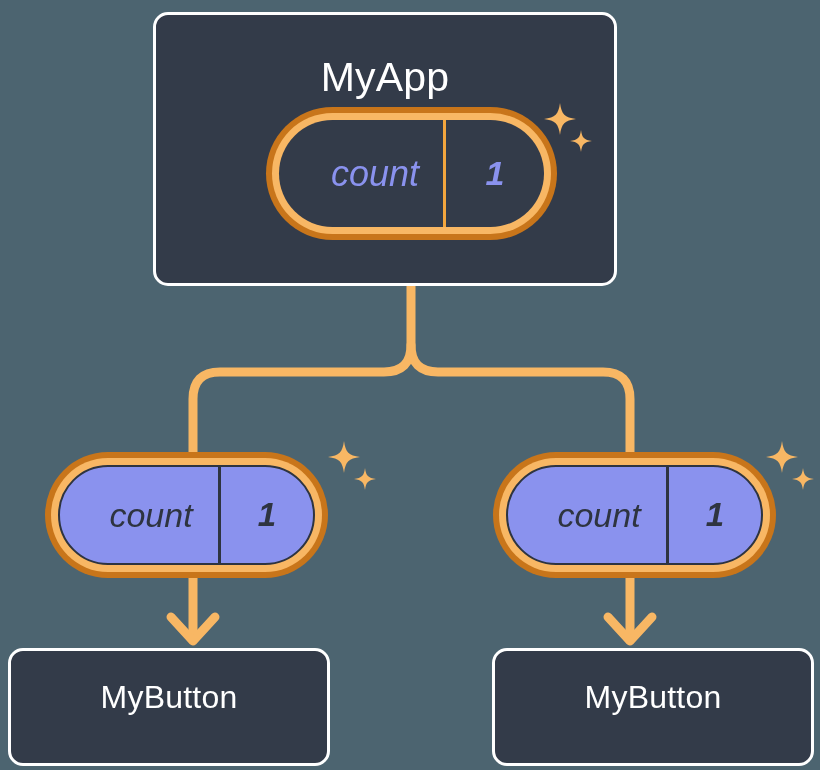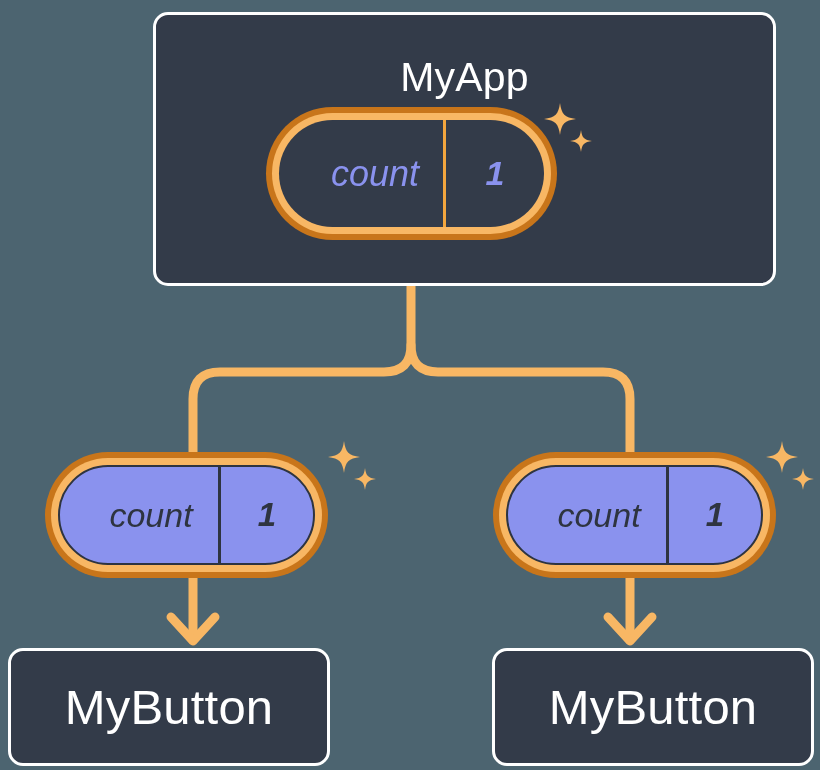--- a/index.html
+++ b/index.html
@@ -43,21 +43,21 @@
     right: 0;
     text-align: center;
     color: #ffffff;
     font-weight: 400;
     letter-spacing: 0.2px;
   }
 
   #card-myapp {
     left: 153px;
     top: 12px;
-    width: 623px;
+    width: 464px;
     height: 274px;
   }
   #card-myapp .card-title {
     top: 39px;
     font-size: 41px;
   }
 
   #card-mybutton-left {
     left: 8px;
     top: 648px;
@@ -65,21 +65,21 @@
     height: 118px;
   }
   #card-mybutton-right {
     left: 492px;
     top: 648px;
     width: 322px;
     height: 118px;
   }
   .btn-card .card-title {
     top: 28px;
-    font-size: 49px;
+    font-size: 32px;
   }
 
   
   .pill {
     position: absolute;
     box-sizing: border-box;
     border-radius: 999px;
     background: #c8751a;          
     padding: 6px;
     display: flex;

